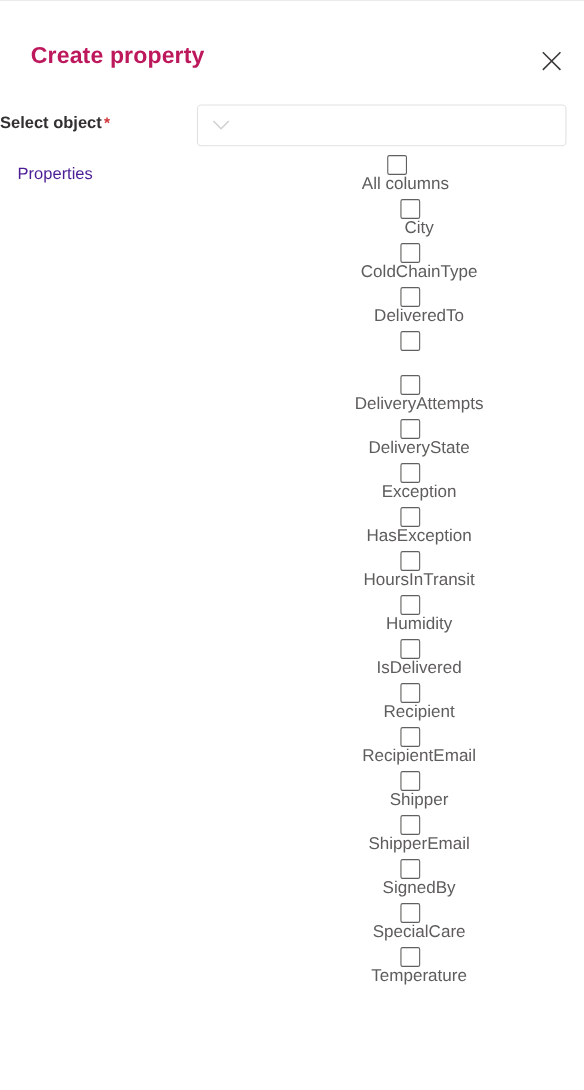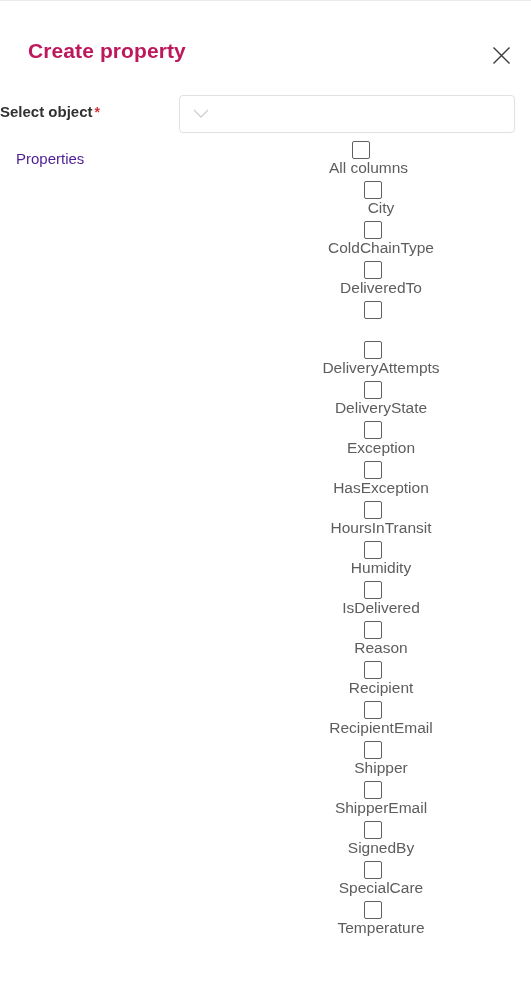--- a/index.html
+++ b/index.html
@@ -227,24 +227,20 @@
         <li class="check-item child">
           <span class="checkbox"></span>
           <span class="check-label">Humidity</span>
         </li>
         <li class="check-item child">
           <span class="checkbox"></span>
           <span class="check-label">IsDelivered</span>
         </li>
         <li class="check-item child">
           <span class="checkbox"></span>
-          <span class="check-label">Reason</span>
-        </li>
-        <li class="check-item child">
-          <span class="checkbox"></span>
           <span class="check-label">Recipient</span>
         </li>
         <li class="check-item child">
           <span class="checkbox"></span>
           <span class="check-label">RecipientEmail</span>
         </li>
         <li class="check-item child">
           <span class="checkbox"></span>
           <span class="check-label">Shipper</span>
         </li>

